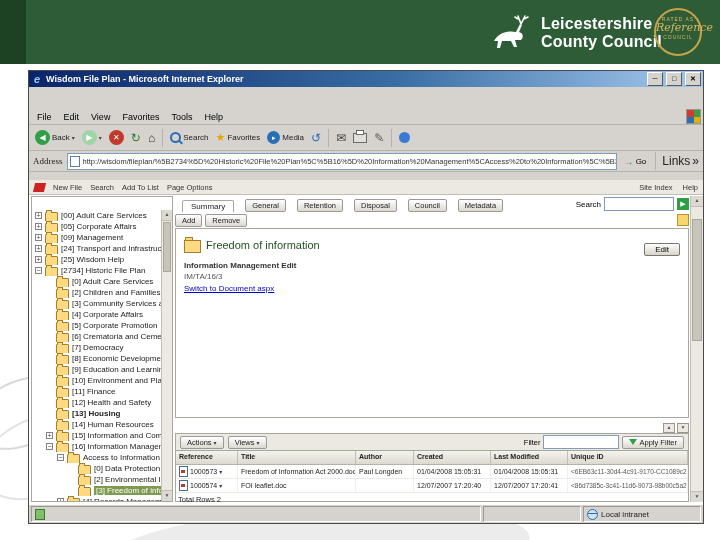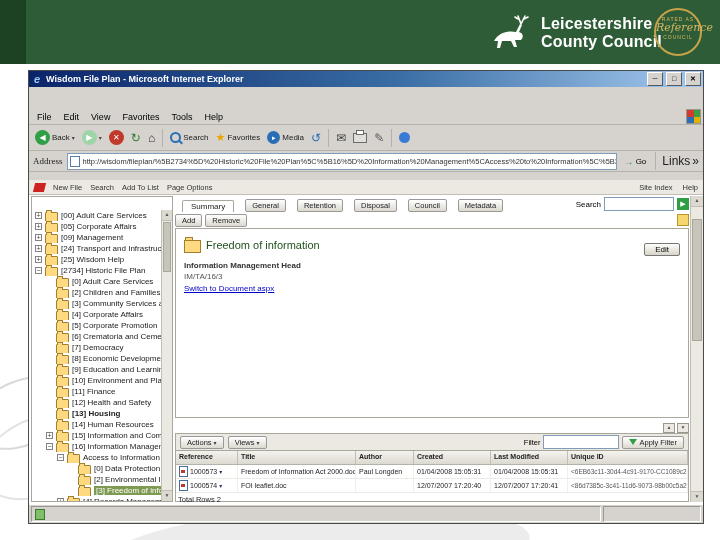--- a/index.html
+++ b/index.html
@@ -472,21 +472,21 @@
           <span class="sm-btn">Remove</span>
         <span class="note-icon"></span>
       </div>
 
       <div class="summary-card">
         <div class="head-row">
           <span class="folder-lg"></span>
           <span class="card-heading">Freedom of information</span>
         </div>
         <button class="edit-btn">Edit</button>
-        <div class="card-line1">Information Management Head</div>
+        <div class="card-line1">Information Management Edit</div>
         <div class="card-line2">IM/TA/16/3</div>
         <div class="card-link">Switch to Document aspx</div>
       </div>
 
       <div class="docs">
         <div class="panel-controls">
           <span class="pc-btn">▲</span>
           <span class="pc-btn">▼</span>
         </div>
         <div class="docs-toolbar">
@@ -551,14 +551,18 @@
       <div class="ps-thumb"></div>
       <div class="vs-bottom">▼</div>
     </div>
   </div>
 
   <div class="statusbar">
     <span class="sb-pane sb-left">
       <span class="status-icon"></span>
     </span>
     <span class="sb-pane sb-mid"></span>
+    <span class="sb-pane sb-right">
+      <span class="globe"></span>
+      <span>Local intranet</span>
+    </span>
   </div>
 </div>
 
 </body></html>

